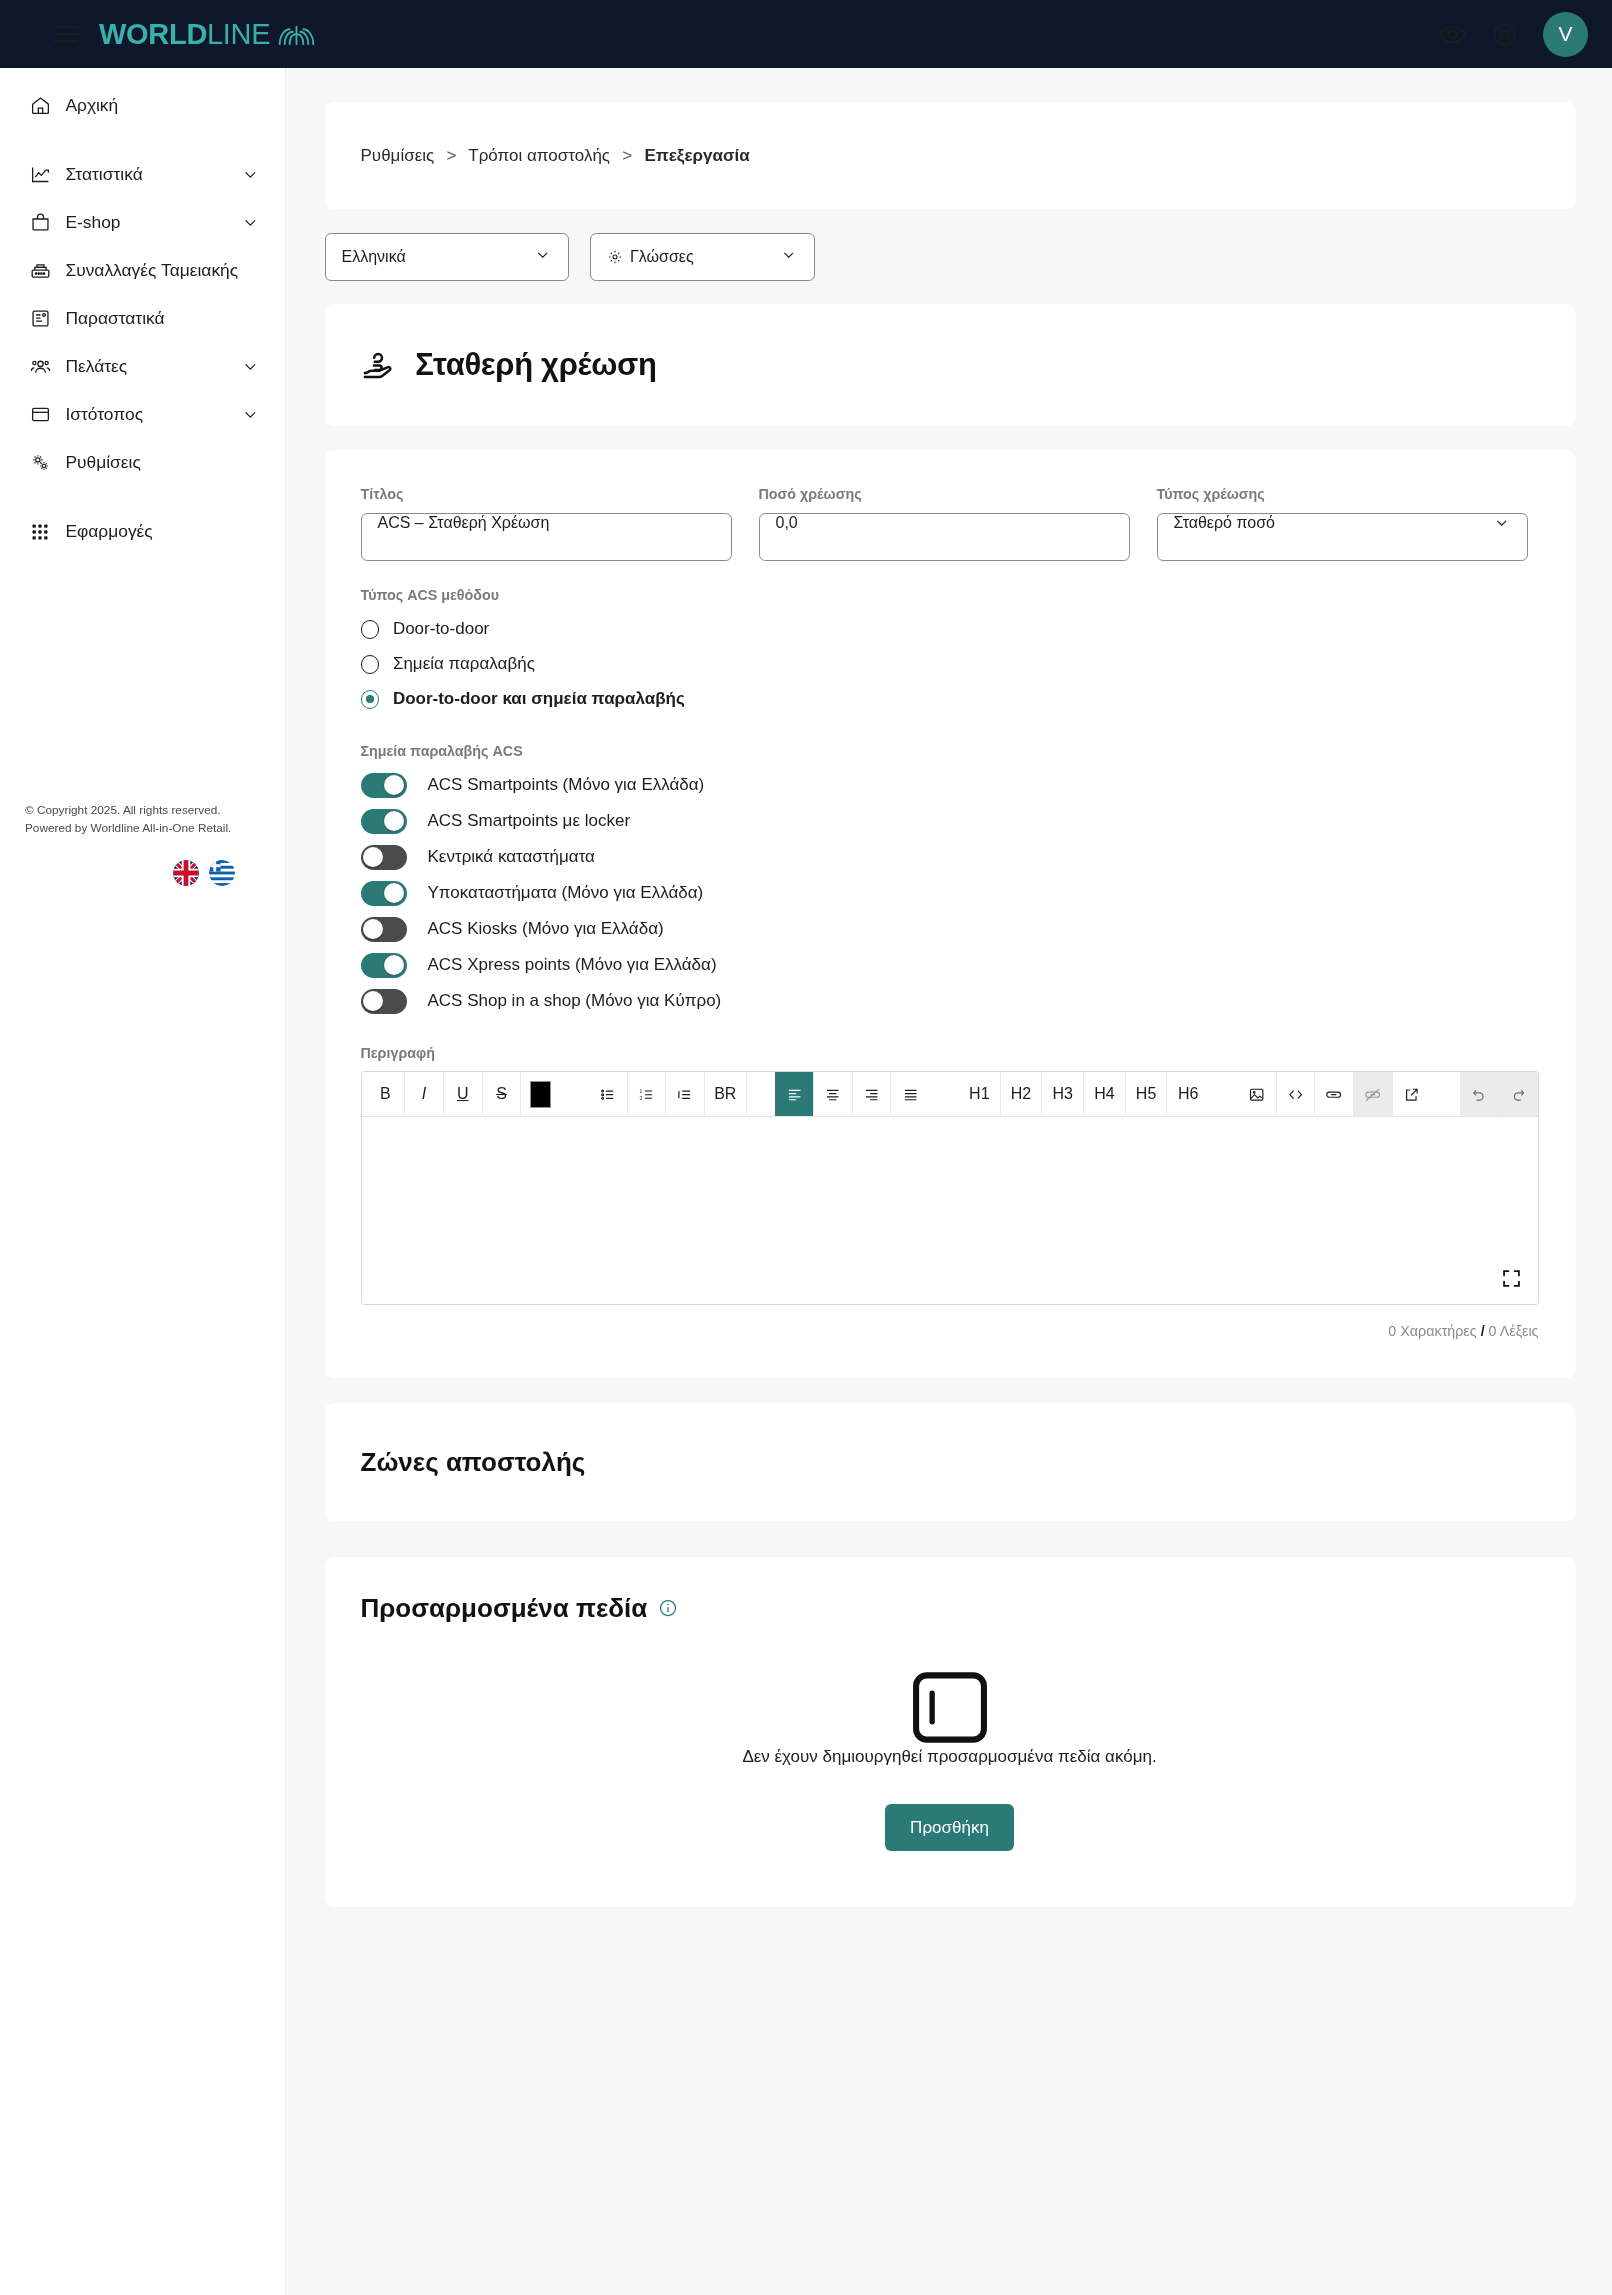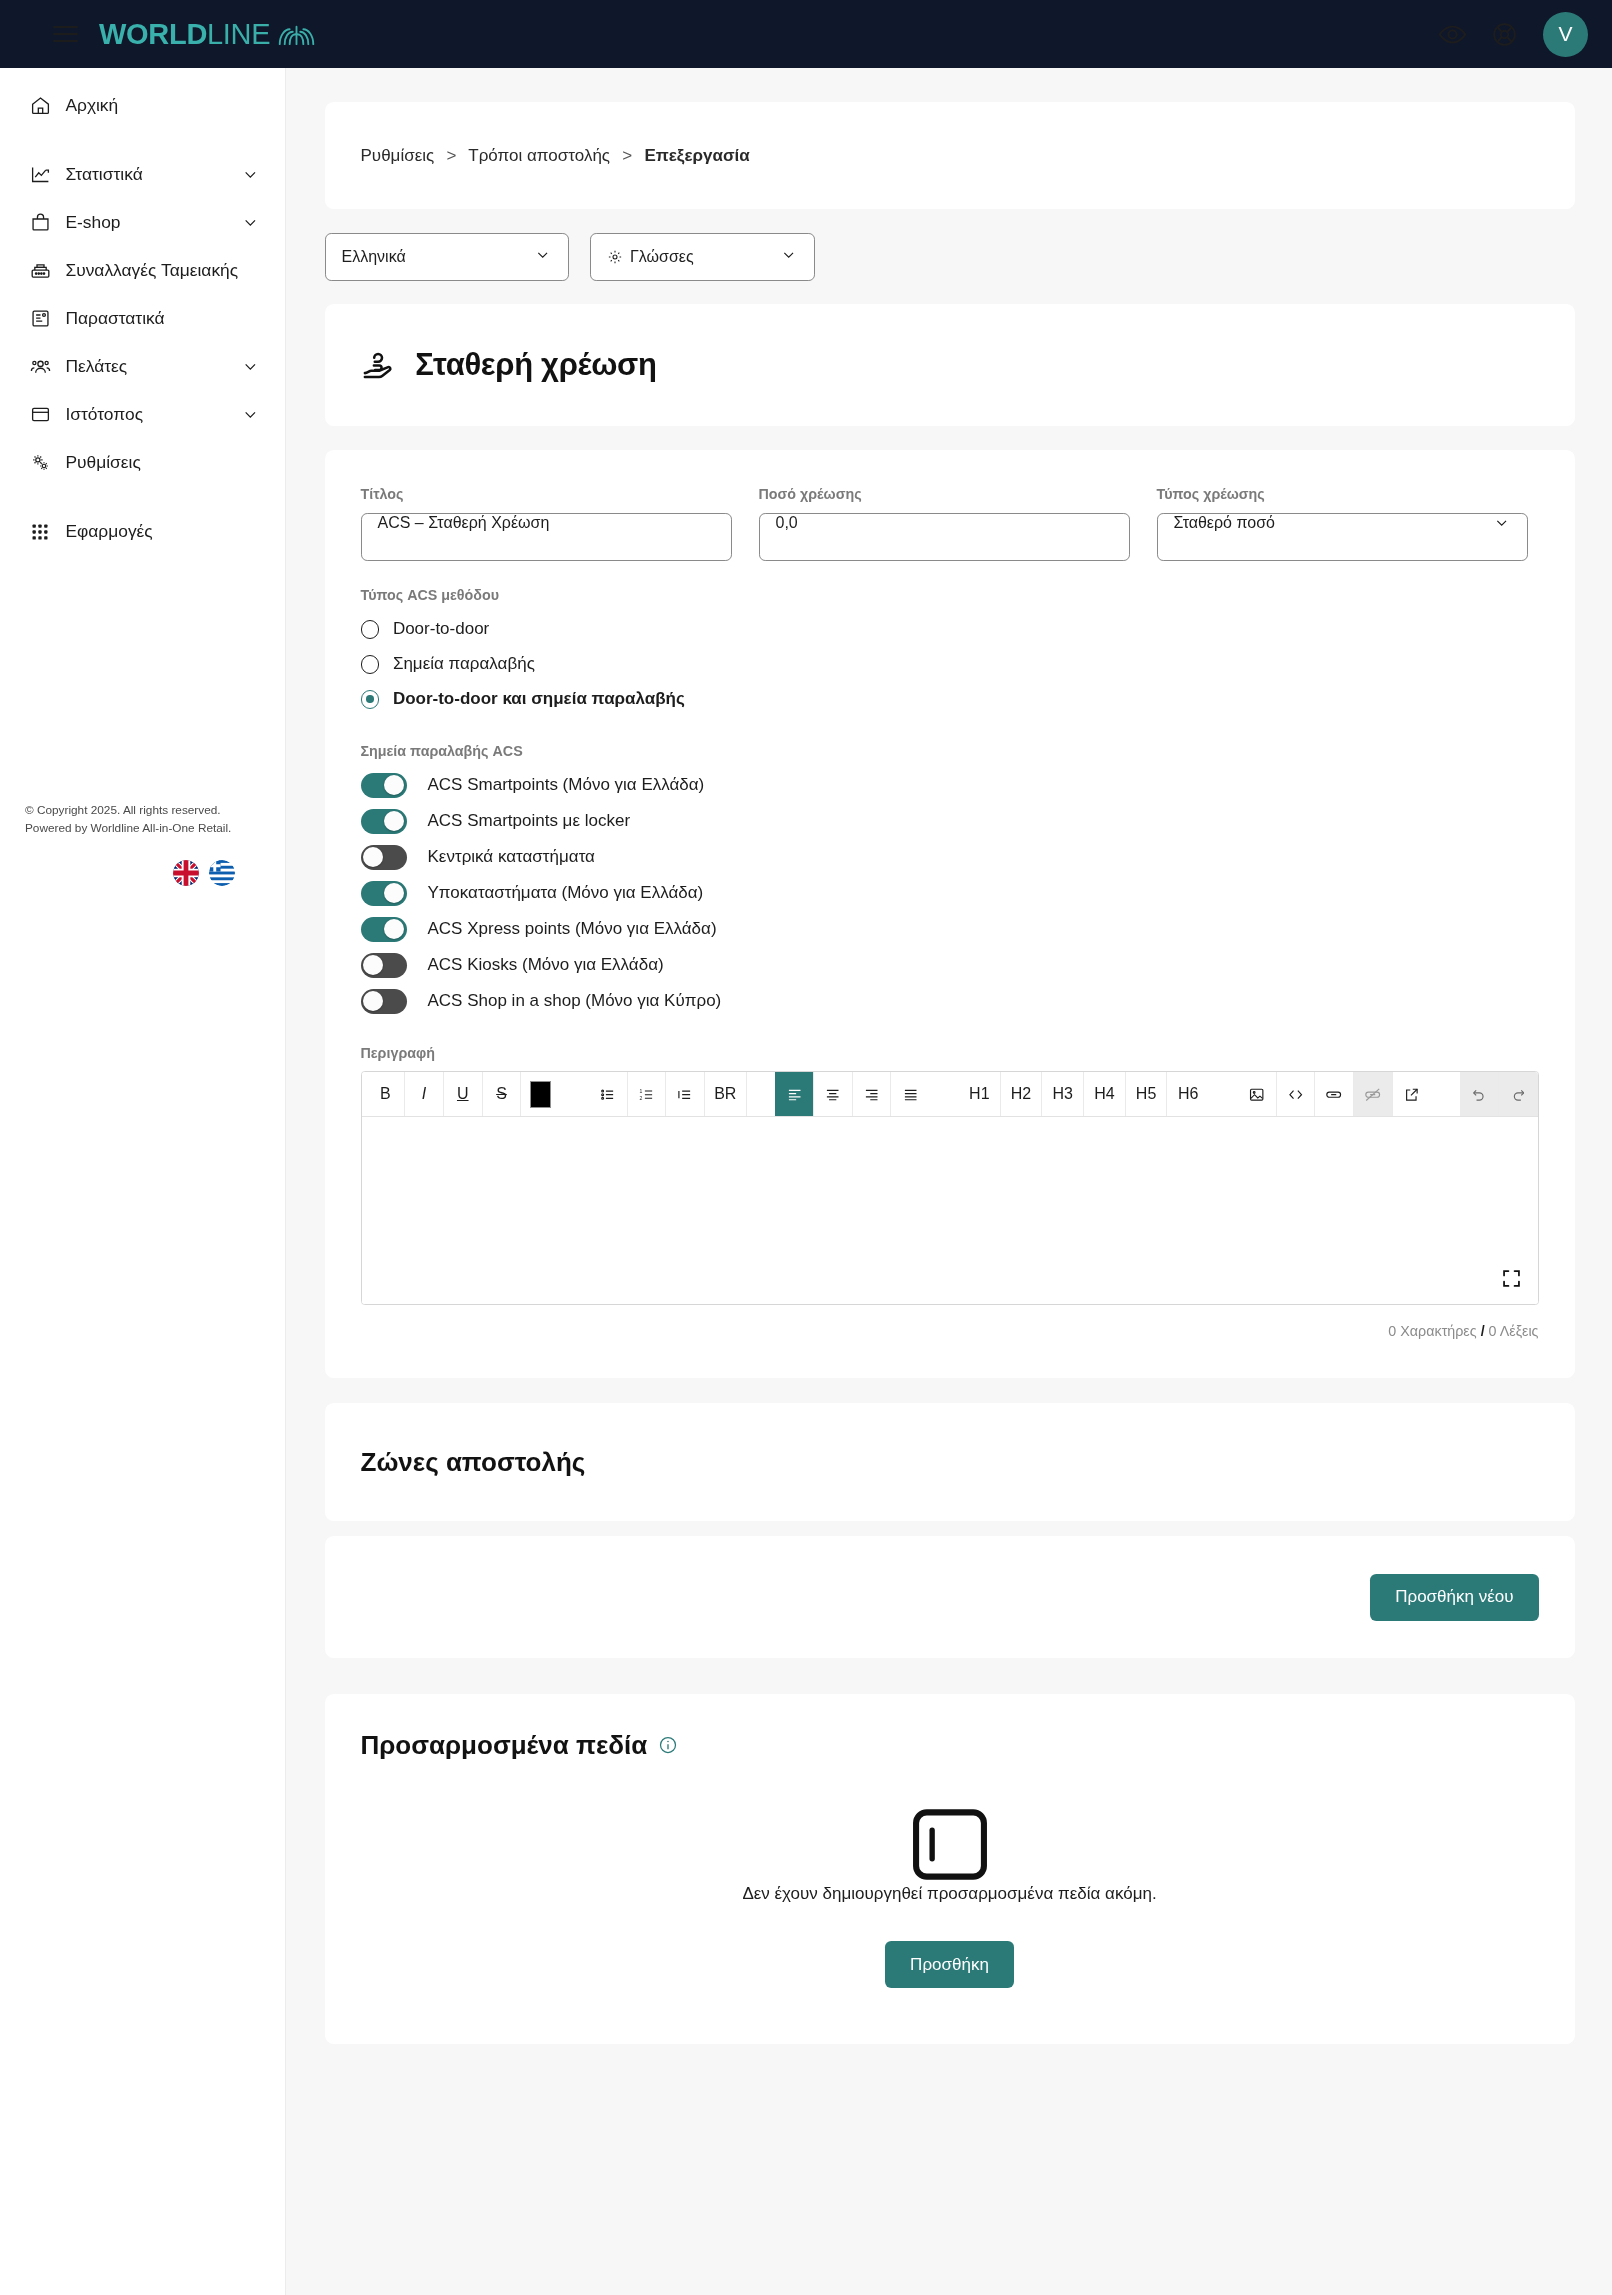--- a/index.html
+++ b/index.html
@@ -525,30 +525,30 @@
         </span>
       <span class="toggle-label">Κεντρικά καταστήματα</span>
     </div>
     <div class="toggle-row">
       <span class="toggle on">
           <span class="knob"></span>
         </span>
       <span class="toggle-label">Υποκαταστήματα (Μόνο για Ελλάδα)</span>
     </div>
     <div class="toggle-row">
+      <span class="toggle">
+          <span class="knob"></span>
+        </span>
+      <span class="toggle-label">ACS Kiosks (Μόνο για Ελλάδα)</span>
+    </div>
+    <div class="toggle-row">
       <span class="toggle on">
           <span class="knob"></span>
         </span>
       <span class="toggle-label">ACS Xpress points (Μόνο για Ελλάδα)</span>
-    </div>
-    <div class="toggle-row">
-      <span class="toggle">
-          <span class="knob"></span>
-        </span>
-      <span class="toggle-label">ACS Kiosks (Μόνο για Ελλάδα)</span>
     </div>
     <div class="toggle-row">
       <span class="toggle">
           <span class="knob"></span>
         </span>
       <span class="toggle-label">ACS Shop in a shop (Μόνο για Κύπρο)</span>
     </div>
 
     <div class="editor-label">Περιγραφή</div>
 
@@ -693,23 +693,20 @@
       <span>0 Χαρακτήρες</span>
       <b>/</b>
       <span>0 Λέξεις</span>
     </div>
   </div>
 
   <div class="card zones-card">
     <h2>Ζώνες αποστολής</h2>
   </div>
 
-  <div class="card addnew-card">
-    <button class="btn-primary">Προσθήκη νέου</button>
-  </div>
 
   <div class="card custom-card">
     <div class="custom-head">
       <h2>Προσαρμοσμένα πεδία</h2>
       <span>
         <svg width="20" height="20" viewBox="0 0 24 24" fill="none" stroke="#2b7a78" stroke-width="1.5">
             <circle cx="12" cy="12" r="9"></circle>
             <path d="M12 11v6" stroke-width="1.6"></path>
             <circle cx="12" cy="7.8" r="1" fill="#2b7a78" stroke="none"></circle>
           </svg>

